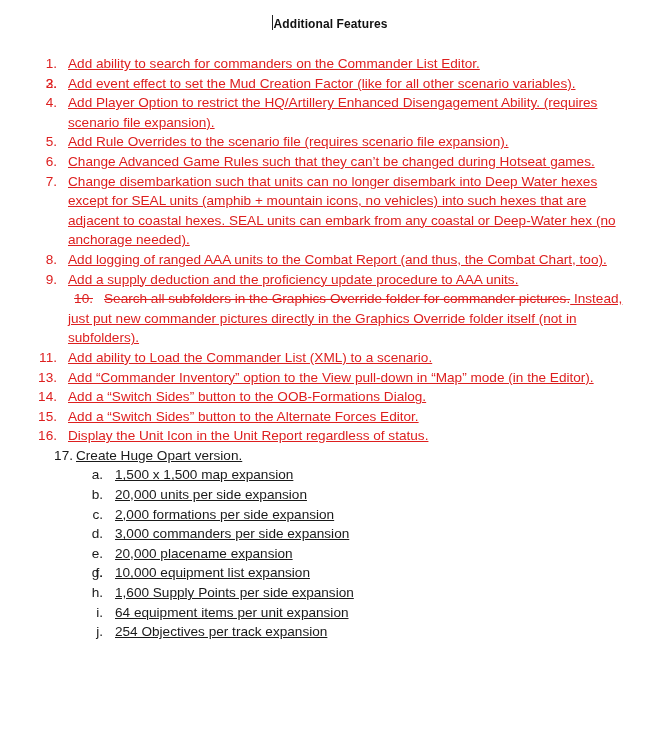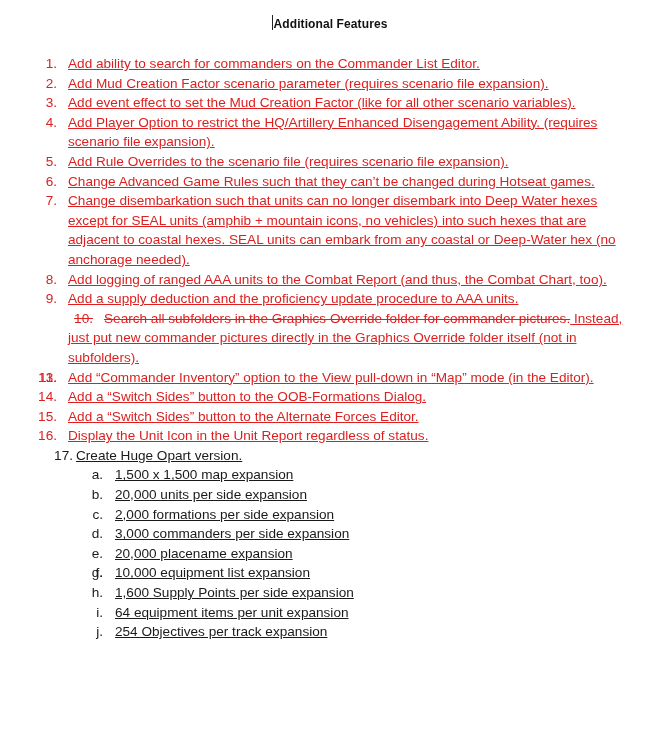--- a/index.html
+++ b/index.html
@@ -113,30 +113,30 @@
 <body>
 
 <div id="page">
 
   <div class="doc-title-wrap">
     <div class="doc-title"><span class="caret"></span><span>Additional Features</span></div>
   </div>
 
   <ol class="list main-list" id="main-list">
       <li class="li"><span class="num">1.</span><span class="txt">Add ability to search for commanders on the Commander List Editor.</span></li>
-      <li class="li"><span class="num">2.</span><span class="txt">Add Mud Creation Factor scenario parameter (requires scenario file expansion).</span></li>
+      <li class="li"><span class="num">2.</span></li>
       <li class="li"><span class="num">3.</span><span class="txt">Add event effect to set the Mud Creation Factor (like for all other scenario variables).</span></li>
       <li class="li"><span class="num">4.</span><span class="txt">Add Player Option to restrict the HQ/Artillery Enhanced Disengagement Ability.  (requires scenario file expansion).</span></li>
       <li class="li"><span class="num">5.</span><span class="txt">Add Rule Overrides to the scenario file (requires scenario file expansion).</span></li>
       <li class="li"><span class="num">6.</span><span class="txt">Change Advanced Game Rules such that they can’t be changed during Hotseat games.</span></li>
       <li class="li"><span class="num">7.</span><span class="txt">Change disembarkation such that units can no longer disembark into Deep Water hexes except for SEAL units (amphib + mountain icons, no vehicles) into such hexes that are adjacent to coastal hexes.  SEAL units can embark from any coastal or Deep-Water hex (no anchorage needed).</span></li>
       <li class="li"><span class="num">8.</span><span class="txt">Add logging of ranged AAA units to the Combat Report (and thus, the Combat Chart, too).</span></li>
       <li class="li"><span class="num">9.</span><span class="txt">Add a supply deduction and the proficiency update procedure to AAA units.</span></li>
       <li class="li"><span class="num strike">10.</span><span class="txt strike">Search all subfolders in the Graphics Override folder for commander pictures.</span><span class="txt">  Instead, just put new commander pictures directly in the Graphics Override folder itself (not in subfolders).</span></li>
-      <li class="li"><span class="num">11.</span></li>
+      <li class="li"><span class="num">11.</span><span class="txt">Add ability to Load the Commander List (XML) to a scenario.</span></li>
       <li class="li"><span class="num">13.</span><span class="txt">Add “Commander Inventory” option to the View pull-down in “Map” mode (in the Editor).</span></li>
       <li class="li"><span class="num">14.</span><span class="txt">Add a “Switch Sides” button to the OOB-Formations Dialog.</span></li>
       <li class="li"><span class="num">15.</span><span class="txt">Add a “Switch Sides” button to the Alternate Forces Editor.</span></li>
       <li class="li"><span class="num">16.</span><span class="txt">Display the Unit Icon in the Unit Report regardless of status.</span></li>
       <li class="li black"><span class="num">17.</span><span class="txt">Create Huge Opart version.</span></li>
     </ol>
 
   <ol class="list sub-list" id="sub-list">
       <li class="sub-li"><span class="sub-num">a.</span><span class="txt">1,500 x 1,500 map expansion</span></li>
       <li class="sub-li"><span class="sub-num">b.</span><span class="txt">20,000 units per side expansion</span></li>

